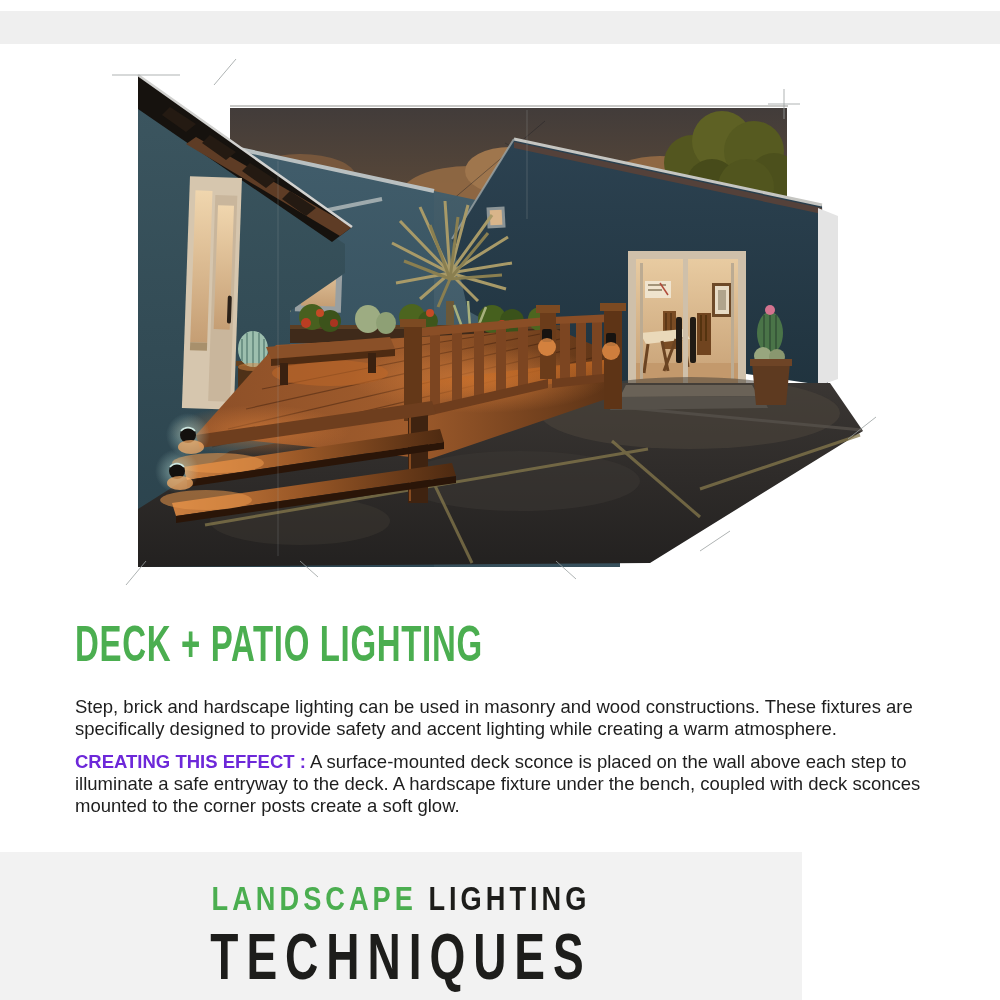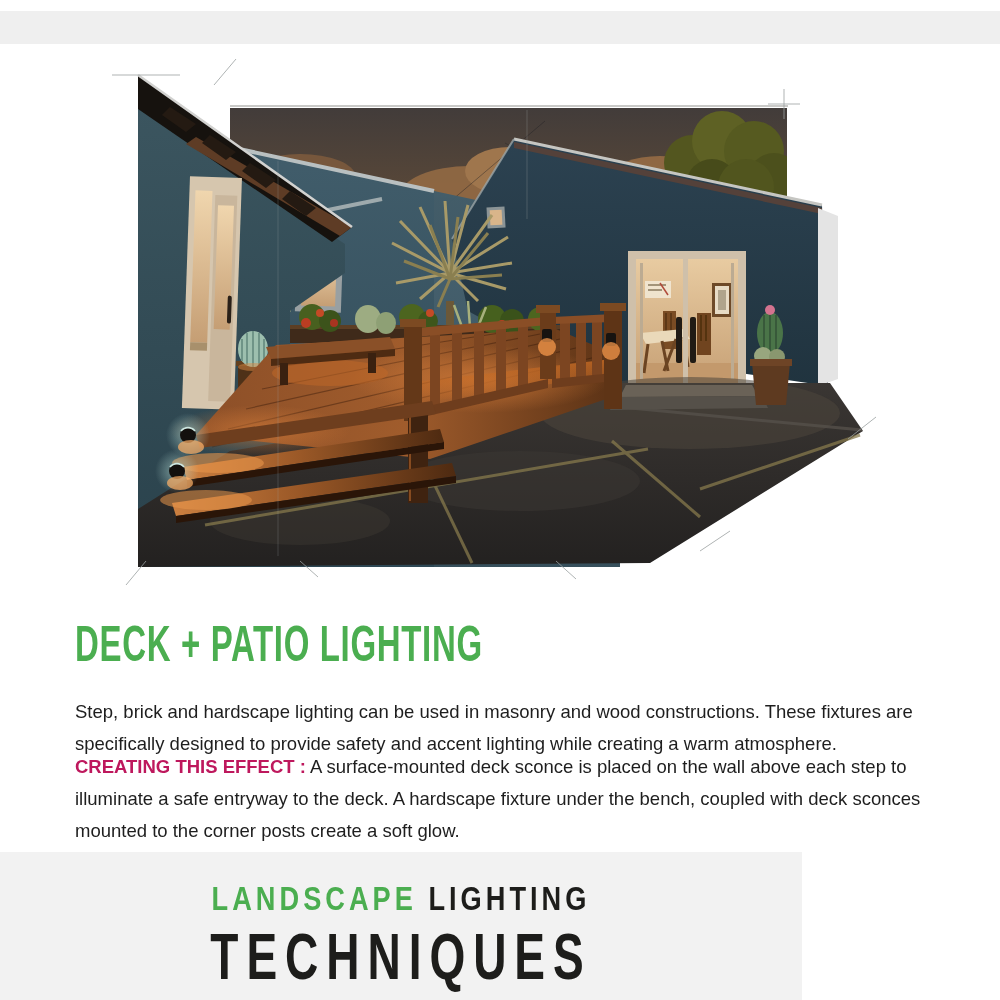--- a/index.html
+++ b/index.html
@@ -3,22 +3,22 @@
 <meta charset="utf-8">
 <style>
   html,body{margin:0;padding:0;background:#ffffff;}
   .poster{position:relative;width:1000px;height:1000px;background:#ffffff;overflow:hidden;
           font-family:"Liberation Sans", sans-serif;margin-top:11px;}
   .topbar{position:absolute;left:0;top:0;width:1000px;height:33px;}
   .scene{position:absolute;left:0;top:0;width:1000px;height:1000px;}
   .heading{position:absolute;left:75px;top:604px;font-size:50px;font-weight:bold;
            letter-spacing:1px;transform:scaleX(0.66);transform-origin:left center;
            white-space:nowrap;}
-  .para{position:absolute;left:75px;width:866px;font-size:18.5px;line-height:32px;color:#1e1e1e;}
-  .para b{font-weight:bold;color:#be185d;}
+  .para{position:absolute;left:75px;width:866px;font-size:18.5px;line-height:22px;color:#1e1e1e;}
+  .para b{font-weight:bold;color:#6d28d9;}
   .p1{top:666px;}
   .p2{top:721px;}
   .footer{position:absolute;left:0;top:841px;width:802px;height:183px;text-align:center;}
   .footer-line1{margin-top:27px;font-size:34px;font-weight:bold;letter-spacing:5px;
                 transform:scaleX(0.80);transform-origin:center;white-space:nowrap;}
   .footer-line2{margin-top:2px;font-size:64px;font-weight:bold;letter-spacing:11px;
                 transform:scaleX(0.72);transform-origin:center;white-space:nowrap;}
 </style>
 </head>
 <body>

